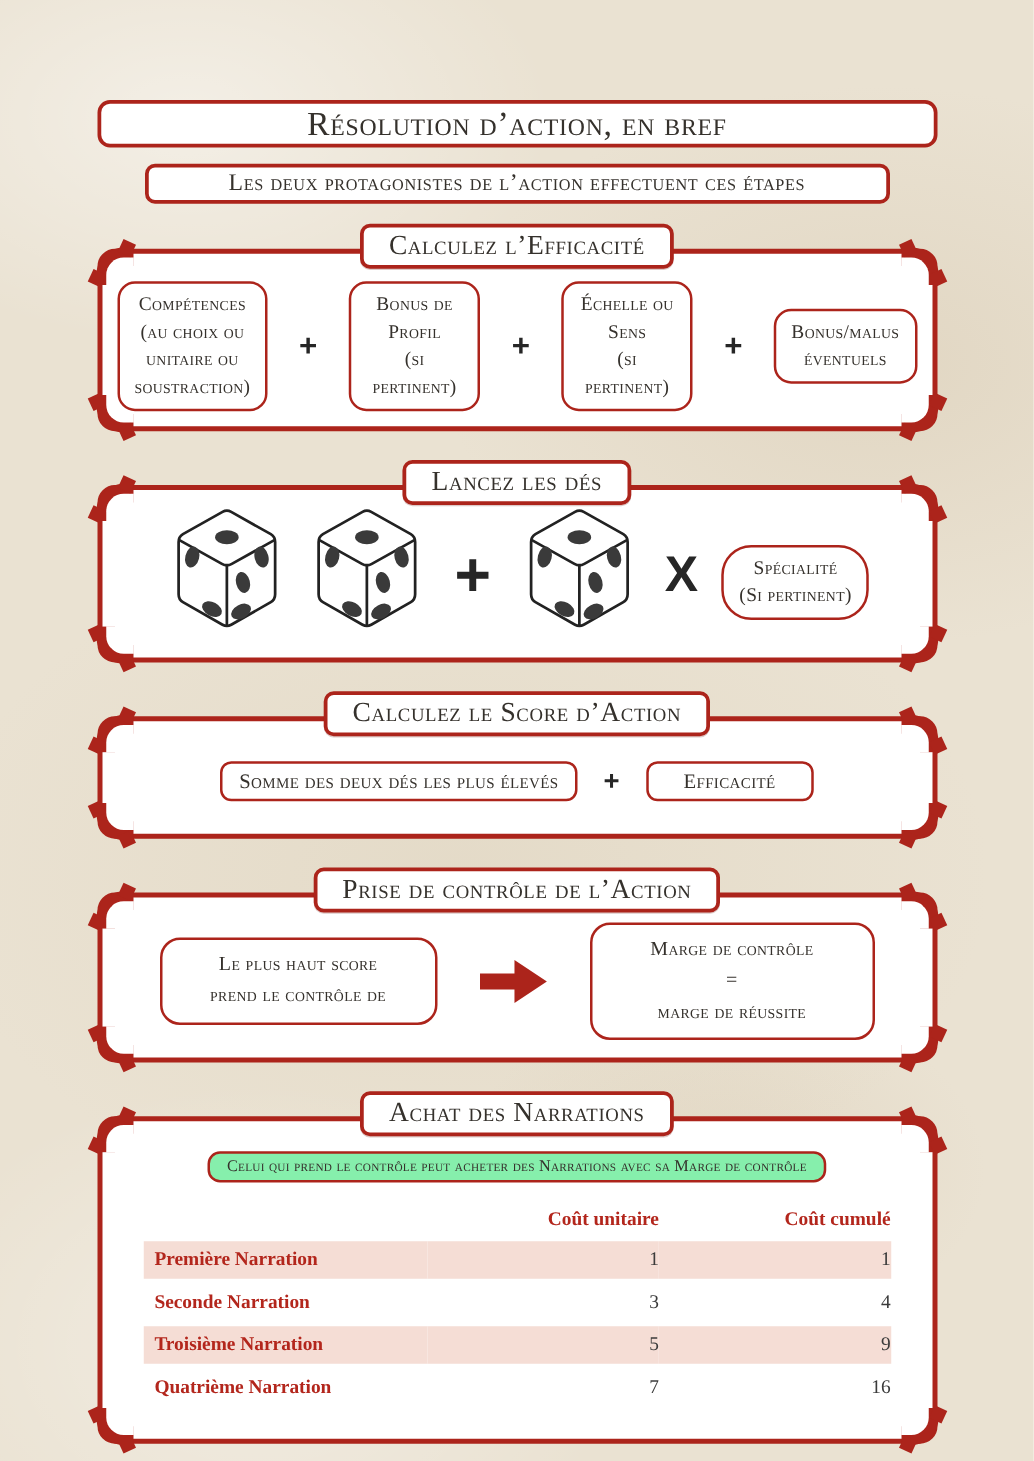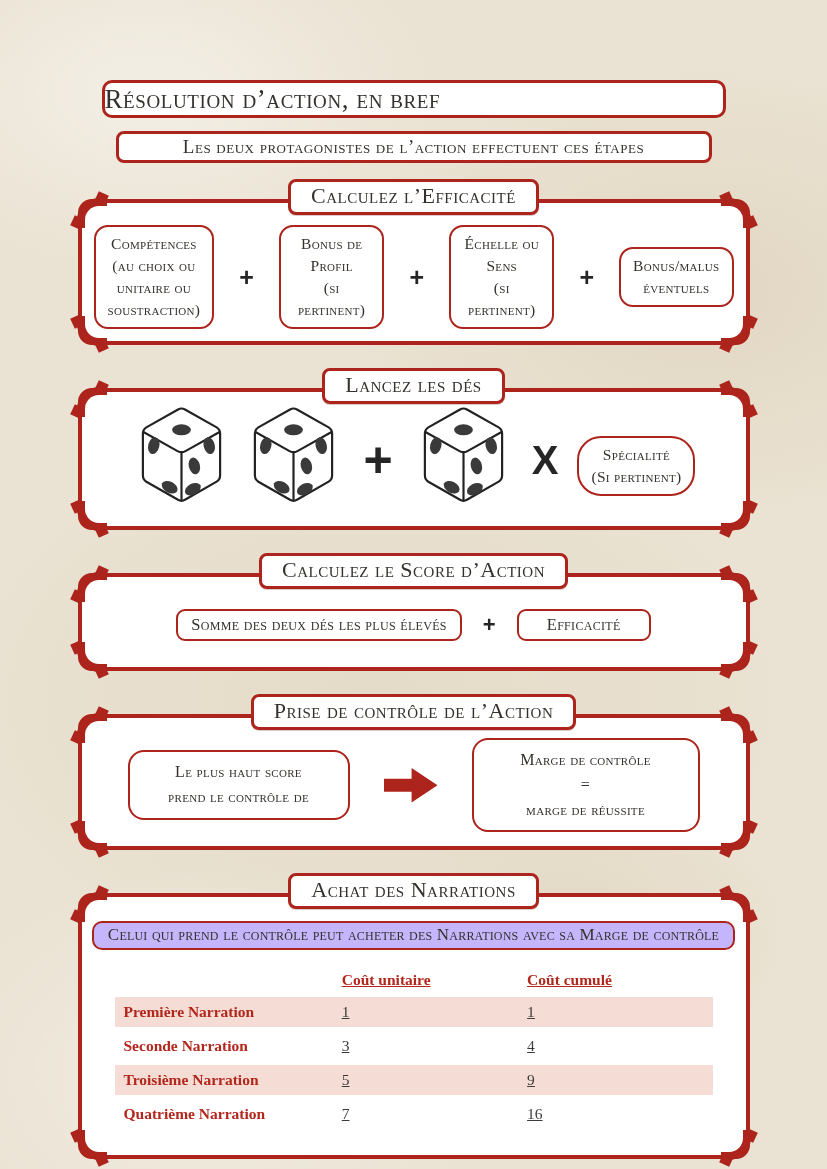--- a/index.html
+++ b/index.html
@@ -19,22 +19,22 @@
       radial-gradient(ellipse 420px 260px at 18% 8%, rgba(255,255,255,.45), rgba(255,255,255,0) 70%),
       radial-gradient(ellipse 500px 320px at 85% 25%, rgba(209,193,166,.35), rgba(209,193,166,0) 70%),
       radial-gradient(ellipse 600px 400px at 45% 60%, rgba(214,201,176,.30), rgba(214,201,176,0) 70%),
       radial-gradient(ellipse 420px 300px at 25% 92%, rgba(255,255,255,.35), rgba(255,255,255,0) 70%),
       radial-gradient(ellipse 300px 200px at 70% 80%, rgba(205,188,160,.25), rgba(205,188,160,0) 70%);
   }
   .sc{font-variant:small-caps;}
   .white-box{background:#fff;border:3px solid var(--red);border-radius:10px;}
 
   .title-box{
-    width:624px;height:38px;margin:0 auto;box-sizing:border-box;
-    display:flex;align-items:center;justify-content:flex-start;
+    width:672px;height:38px;margin:0 auto;box-sizing:border-box;
+    display:flex;align-items:center;justify-content:center;
     font-size:27px;letter-spacing:.6px;
   }
   .subtitle-box{
     width:596px;height:32px;margin:13px auto 0;box-sizing:border-box;
     display:flex;align-items:center;justify-content:center;
     font-size:19px;letter-spacing:.5px;border-radius:8px;
   }
 
   .group{width:672px;margin:23px auto 0;position:relative;}
   .group.first{margin-top:16px;}
@@ -87,25 +87,25 @@
   
   .p-ctrl .content{gap:4px;padding:20px 12px 14px;min-height:90px;}
   .p-ctrl .small-box{border-radius:16px;font-size:16px;line-height:1.55;padding:8px 14px;}
   .p-ctrl .lbox{width:190px;}
   .p-ctrl .rbox{width:196px;}
   .arrow-right{width:54px;height:36px;background:var(--red);margin:0 30px;
     clip-path:polygon(0 32%,52% 32%,52% 2%,100% 50%,52% 98%,52% 68%,0 68%);}
 
   
   .p-narr .content{flex-direction:column;padding:24px 18px 22px;min-height:188px;}
-  .note-box{background:#c4b5fd;border:2.5px solid var(--red);border-radius:10px;
-    padding:2px 14px 3px;font-size:17px;letter-spacing:.2px;width:max-content;max-width:630px;}
+  .note-box{background:#86efac;border:2.5px solid var(--red);border-radius:10px;
+    padding:2px 14px 3px;font-size:13px;letter-spacing:.2px;width:max-content;max-width:630px;}
   table.narr{width:598px;margin:15px auto 0;border-collapse:separate;border-spacing:0 4px;font-size:15.5px;}
   table.narr th{font-weight:bold;color:var(--red-bright);padding:2px 0 4px;}
-  table.narr th.c, table.narr td.c{text-align:left;width:31%;text-decoration:underline;}
+  table.narr th.c, table.narr td.c{text-align:right;width:31%;}
   table.narr th.l, table.narr td.l{text-align:left;width:38%;}
   table.narr td{padding:4px 0;height:22px;}
   table.narr td.l{font-weight:bold;color:var(--red-bright);padding-left:9px;}
   table.narr td.c{color:#3b3b3b;}
   tr.shade td{background:var(--pink);}
 </style>
 </head>
 <body>
 
 <svg width="0" height="0" style="position:absolute">

